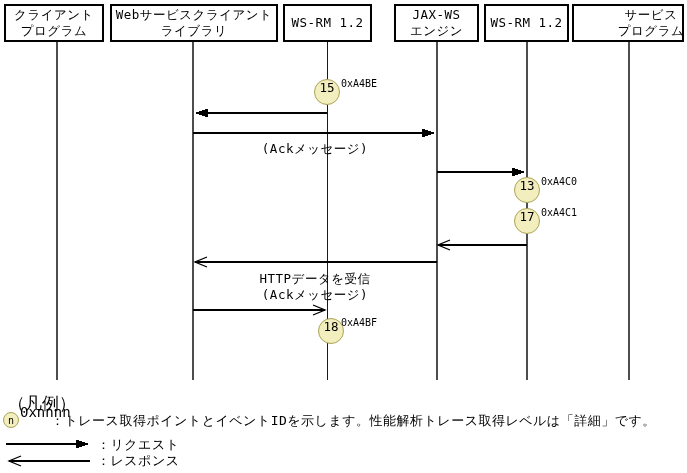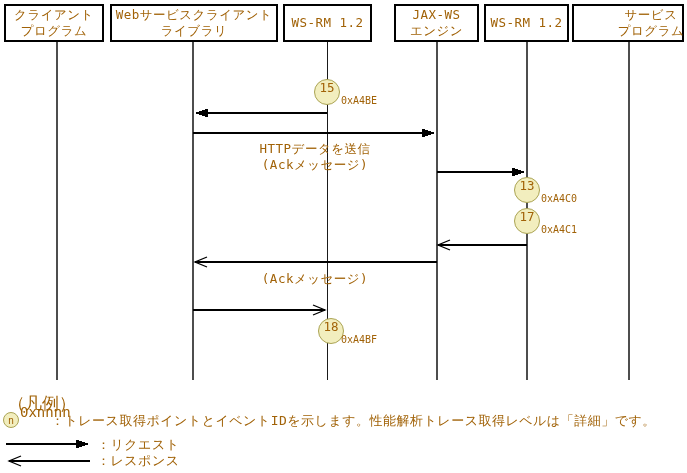--- a/index.html
+++ b/index.html
@@ -4,21 +4,21 @@
 <style>
   html, body {
     margin: 0; padding: 0;
     background: #ffffff;
   }
   .stage {
     position: relative;
     width: 687px; height: 473px;
     background: #ffffff;
     font-family: "DejaVu Sans Mono", "DejaVu Sans", "Liberation Sans", monospace, sans-serif;
-    color: #a16207;
+    color: #000000;
     overflow: hidden;
   }
   .layer {
     position: absolute; left: 0; top: 0;
   }
   .lifeline { stroke: var(--lifeline, #4d4d4d); stroke-width: 2; }
   .lifeline.thin { stroke: #1a1a1a; stroke-width: 1; }
   .arrow-line { stroke: var(--arrow, #000); stroke-width: 2; }
   .arrow-line.resp { stroke-width: 1.3; }
   .head-solid { fill: var(--arrow, #000); stroke: none; }
@@ -52,21 +52,20 @@
     display: flex; align-items: flex-start; justify-content: center;
     font-size: 12.5px;
     z-index: 3;
   }
   .event-code {
     position: absolute;
     font-size: 10px; line-height: 11px;
     letter-spacing: 0px;
     z-index: 3;
     white-space: nowrap;
-    margin-top: 17px;
   }
   .legend-title {
     position: absolute; left: 8px; top: 396px;
     font-size: 17px; line-height: 15px;
   }
   .legend-event-circle {
     position: absolute; left: 3px; top: 412px;
     width: 16px; height: 16px;
     box-sizing: border-box;
     border-radius: 50%;
@@ -155,24 +154,24 @@
   <div class="actor" style="left:484px; width:85px;">
     <div>WS-RM 1.2</div>
     <div></div>
   </div>
   <div class="actor" style="left:572px; width:112px;padding-left:46px;">
     <div>サービス</div>
     <div>プログラム</div>
   </div>
 
   <div class="msg-label" style="top:141px;">
-    <div>HTTPデータを送信</div>
     <div>(Ackメッセージ)</div>
   </div>
   <div class="msg-label" style="top:271px;">
+    <div>HTTPデータを受信</div>
     <div>(Ackメッセージ)</div>
   </div>
 
   <div class="event-marker" style="left:314px; top:79px;">
     <span>15</span>
   </div>
   <div class="event-code" style="left:341px; top:78px;">0xA4BE</div>
 
   <div class="event-marker" style="left:514px; top:177px;">
     <span>13</span>

